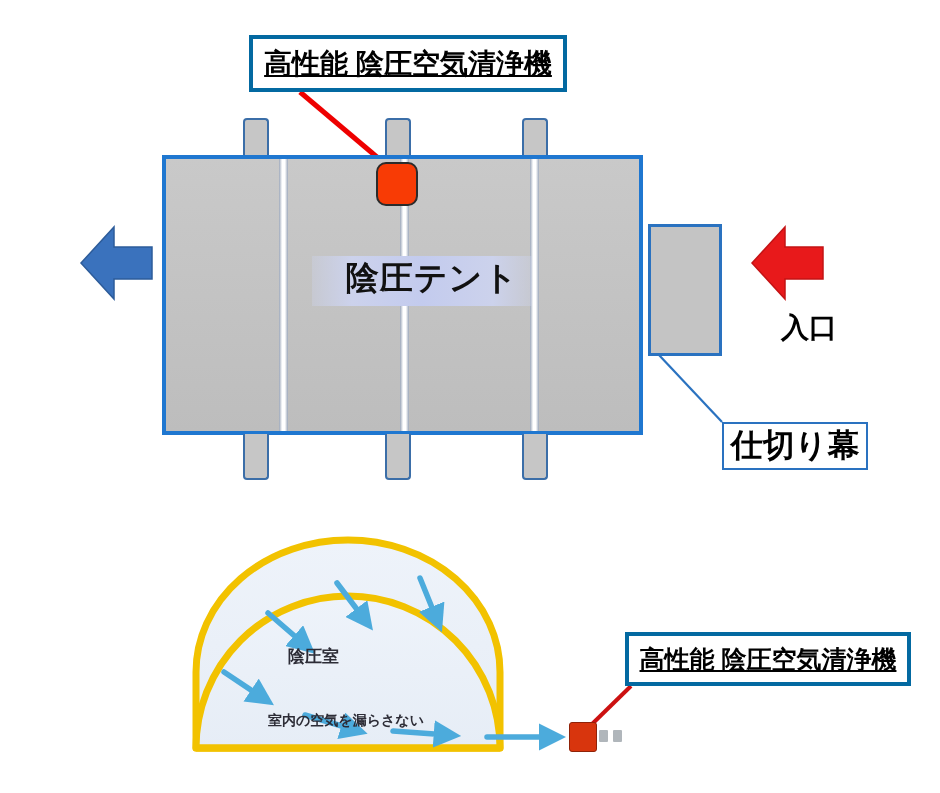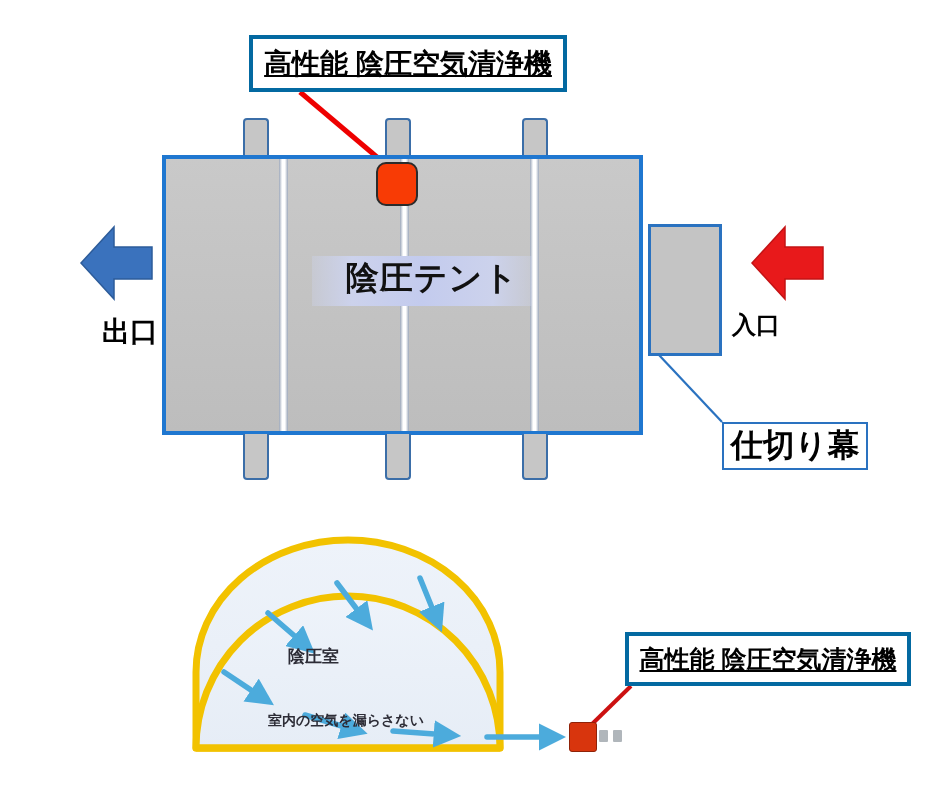--- a/index.html
+++ b/index.html
@@ -237,25 +237,22 @@
   <div class="abs" id="purifier-unit-top" style="left:376px; top:162px; width:38px; height:40px;"></div>
 
   <div class="abs tab tab-bottom" style="left:243px; top:434px; width:26px; height:46px;"></div>
   <div class="abs tab tab-bottom" style="left:385px; top:434px; width:26px; height:46px;"></div>
   <div class="abs tab tab-bottom" style="left:522px; top:434px; width:26px; height:46px;"></div>
 
   <div class="abs" id="tent-center-label" style="left:312px; top:256px; width:200px; height:50px; font-size:33px;">
     <span>陰圧テント</span>
   </div>
 
-  <div class="abs side-label" style="left:86px; top:313px; width:88px; font-size:28px;">
-    <span>出口</span>
-  </div>
-
-  <div class="abs side-label" style="left:712px; top:309px; width:88px; font-size:24px;">
+
+  <div class="abs side-label" style="left:765px; top:309px; width:88px; font-size:28px;">
     <span>入口</span>
   </div>
 
   <div class="abs callout callout-blue" style="left:722px; top:422px; width:146px; height:48px; font-size:32px;">
     <span>仕切り幕</span>
   </div>
 
   <div class="abs dome-text" style="left:288px; top:645px; width:120px; font-size:17px;">
     <span>陰圧室</span>
   </div>

